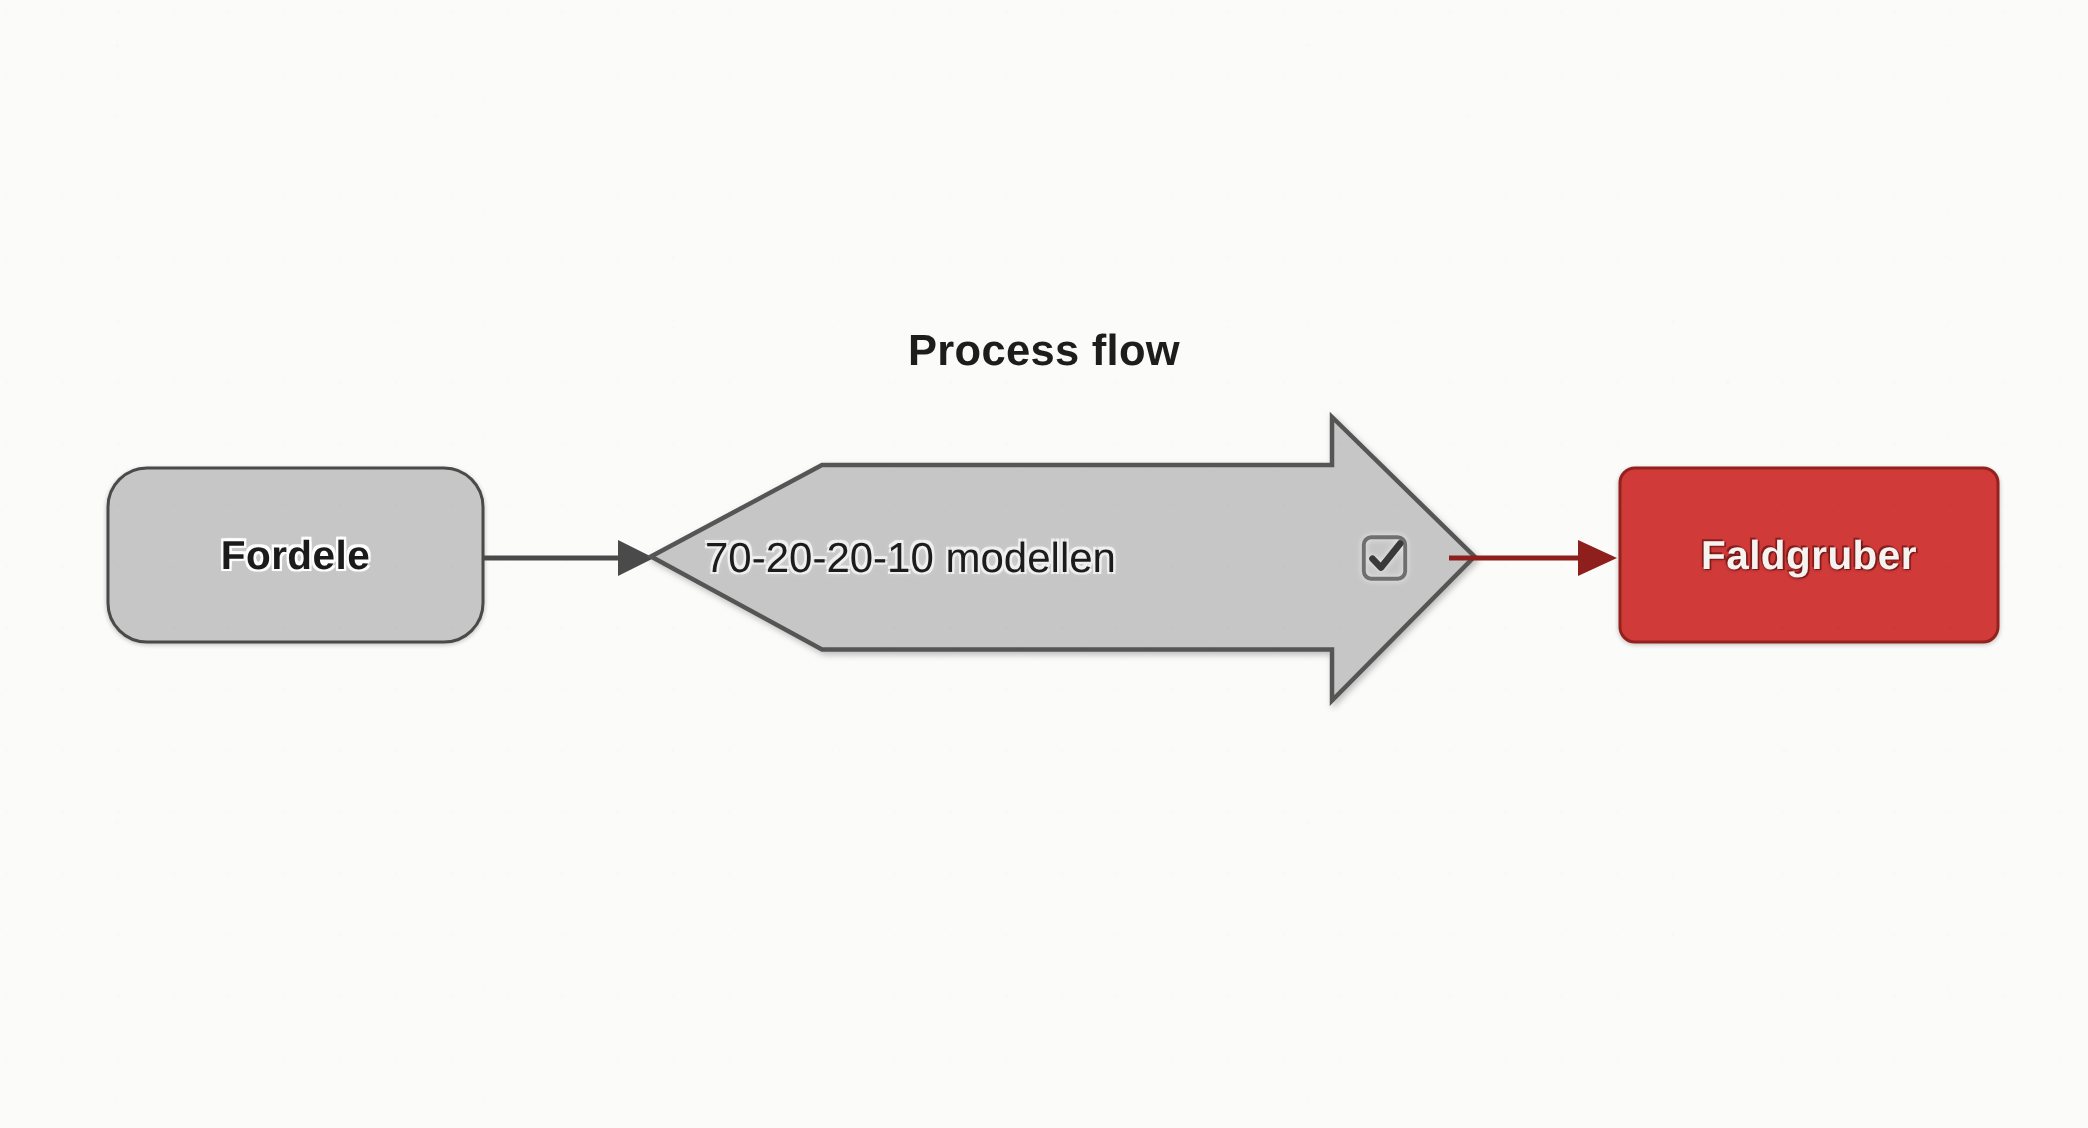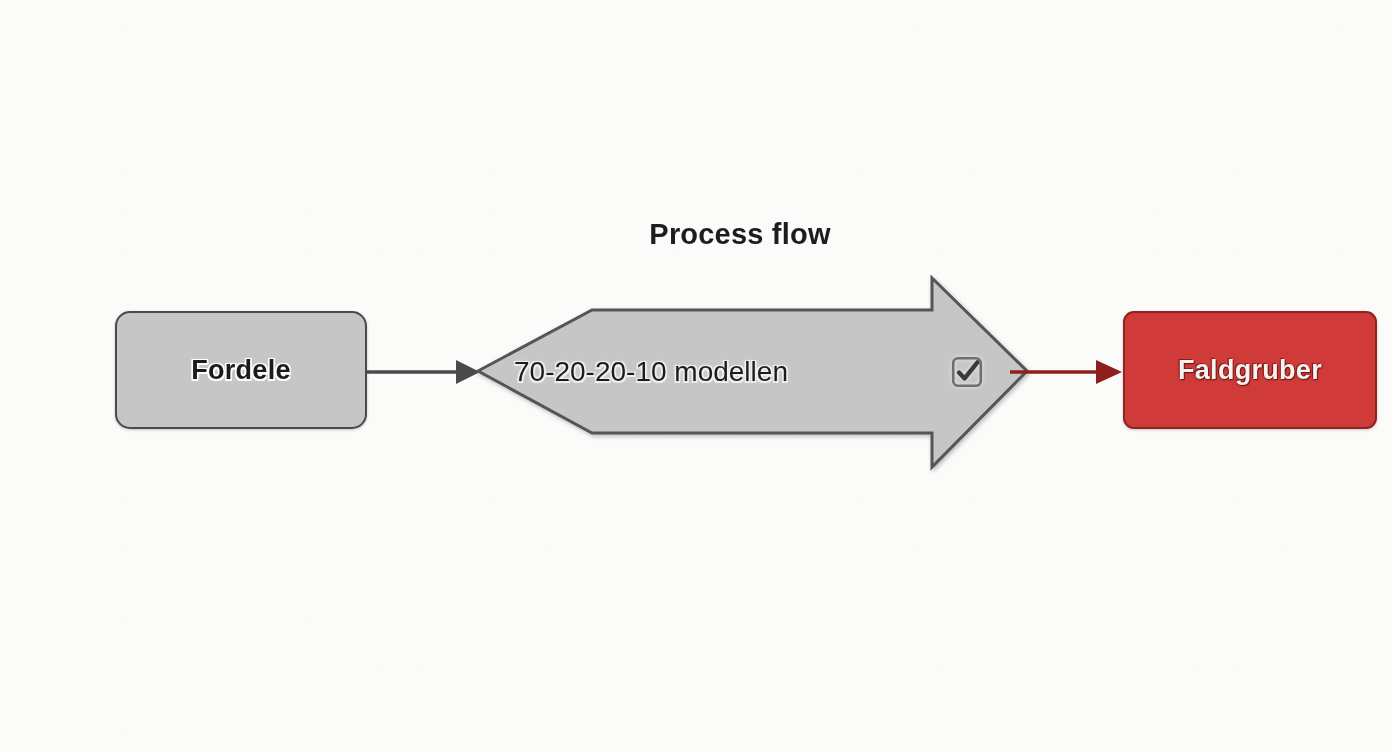--- a/index.html
+++ b/index.html
@@ -13,21 +13,20 @@
     font-family: "Liberation Sans", sans-serif;
     overflow: hidden;
     position: relative;
   }
   #canvas {
     position: absolute;
     left: 0;
     top: 0;
     width: 1236px;
     height: 752px;
-    margin-left: 44px;
   }
   .noise {
     position: absolute;
     left: 0; top: 0;
     width: 1392px;
     height: 752px;
     pointer-events: none;
     opacity: 0.45;
     background-image:
       radial-gradient(circle at 13% 21%, rgba(0,0,0,0.018) 0 1px, transparent 1.6px),
@@ -60,21 +59,21 @@
     letter-spacing: 0.3px;
     white-space: nowrap;
   }
   #node-start {
     left: 71px;
     top: 311px;
     width: 252px;
     height: 118px;
     background: #c6c6c6;
     border: 2.5px solid #4a4a4a;
-    border-radius: 15px;
+    border-radius: 27px;
     box-shadow: 0 1px 3px rgba(0,0,0,0.22);
     text-align: center;
   }
   #node-start .node-label {
     color: #1b1b1b;
     text-shadow:
       -1.5px -1.5px 0 #fdfdfd, 1.5px -1.5px 0 #fdfdfd,
       -1.5px 1.5px 0 #fdfdfd, 1.5px 1.5px 0 #fdfdfd,
       0 0 3px #ffffff;
   }

